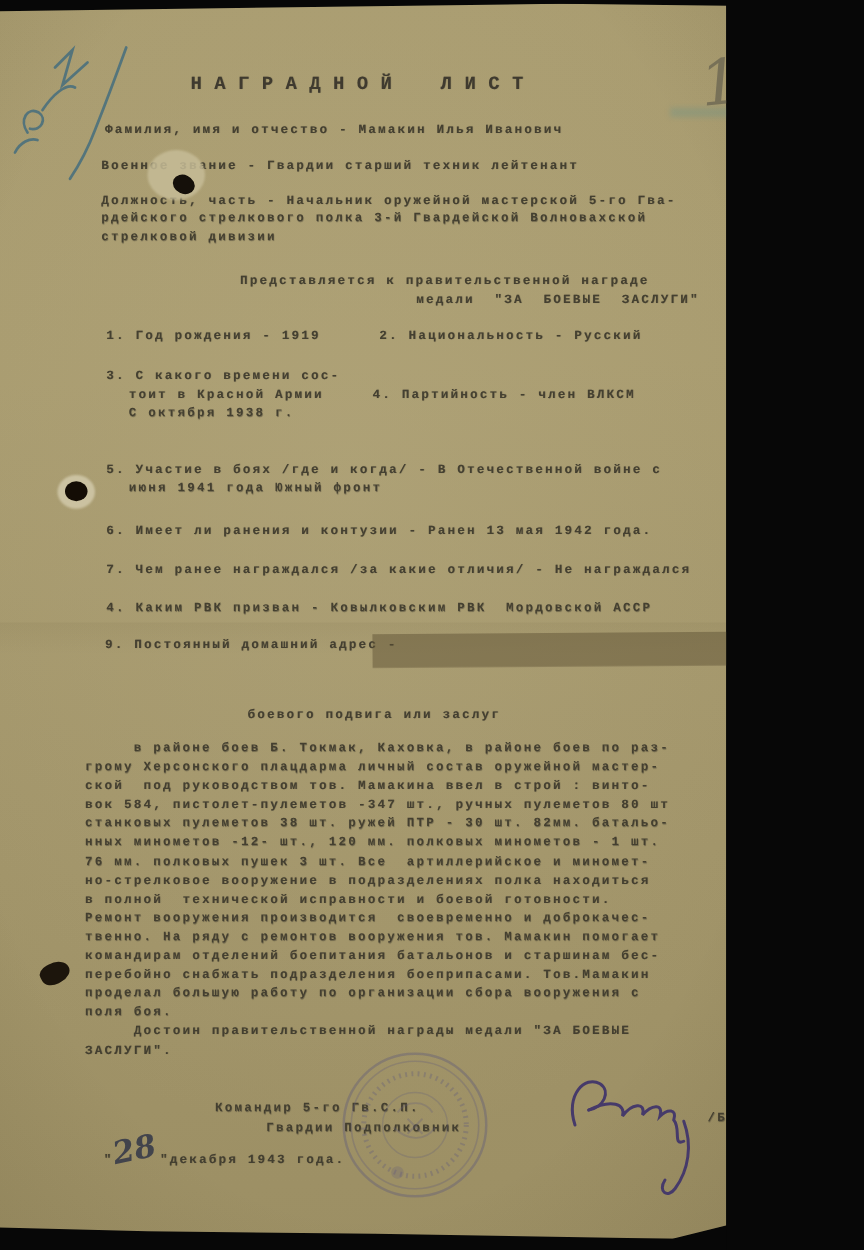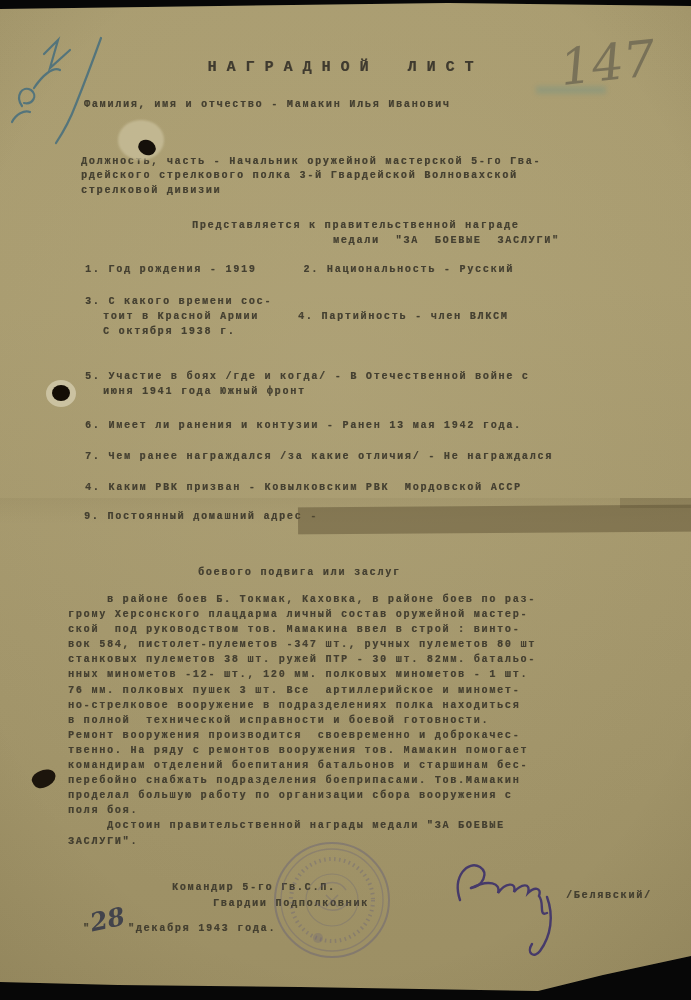--- a/index.html
+++ b/index.html
@@ -1,16 +1,16 @@
 <!DOCTYPE html>
 <html><head>
 <meta charset="utf-8">
 <style>
   html,body{margin:0;padding:0;background:#070707;}
-  #canvas{position:relative;width:691px;height:1000px;background:#070707;overflow:hidden;
+  #canvas{position:relative;width:581px;height:1000px;background:#070707;overflow:hidden;
           font-family:"Liberation Mono","DejaVu Sans Mono",monospace;}
   #paper{position:absolute;inset:0;
     background:
       radial-gradient(ellipse 120% 90% at 48% 38%, rgba(186,174,132,.35), rgba(0,0,0,0) 60%),
       linear-gradient(178deg,#a99c70 0%,#a89b6f 30%,#a2956a 62%,#9c8f64 100%);
     clip-path:polygon(0px 9px,448px 3px,691px 6px,691px 956px,603px 975px,538px 991px,300px 987px,118px 985px,0px 982px);}
   #paper .vignette{position:absolute;inset:0;
     background:radial-gradient(ellipse 105% 95% at 50% 45%, rgba(0,0,0,0) 55%, rgba(54,44,18,.22) 100%);}
   .band{position:absolute;left:0;right:0;height:26px;background:linear-gradient(rgba(66,55,26,.06),rgba(0,0,0,0));}
   .t{position:absolute;white-space:pre;color:#3d392c;font-size:10px;font-weight:bold;
@@ -26,20 +26,21 @@
 <body>
 
 <div id="canvas">
   <div id="paper">
     <div class="vignette"></div>
     <div class="band" style="top:498px"></div>
 
     <div class="t title" style="left:0;right:0;top:60px;text-align:center;">НАГРАДНОЙ ЛИСТ</div>
 
     <div class="t" style="left:84px;top:97px;">Фамилия, имя и отчество - Мамакин Илья Иванович</div>
+    <div class="t" style="left:81px;top:126px;">Военное звание - Гвардии старший техник лейтенант</div>
     <div class="t blk" style="left:81px;top:155px;line-height:14.4px;">Должность, часть - Начальник оружейной мастерской 5-го Гва-
 рдейского стрелкового полка 3-й Гвардейской Волновахской
 стрелковой дивизии</div>
 
     <div class="t" style="left:192px;top:218px;">Представляется к правительственной награде</div>
     <div class="t" style="left:333px;top:233px;word-spacing:8px;">медали "ЗА БОЕВЫЕ ЗАСЛУГИ"</div>
 
     <div class="t" style="left:85px;top:262px;">1. Год рождения - 1919      2. Национальность - Русский</div>
     <div class="t" style="left:85px;top:294px;">3. С какого времени сос-</div>
     <div class="t" style="left:103px;top:309px;">тоит в Красной Армии     4. Партийность - член ВЛКСМ</div>

